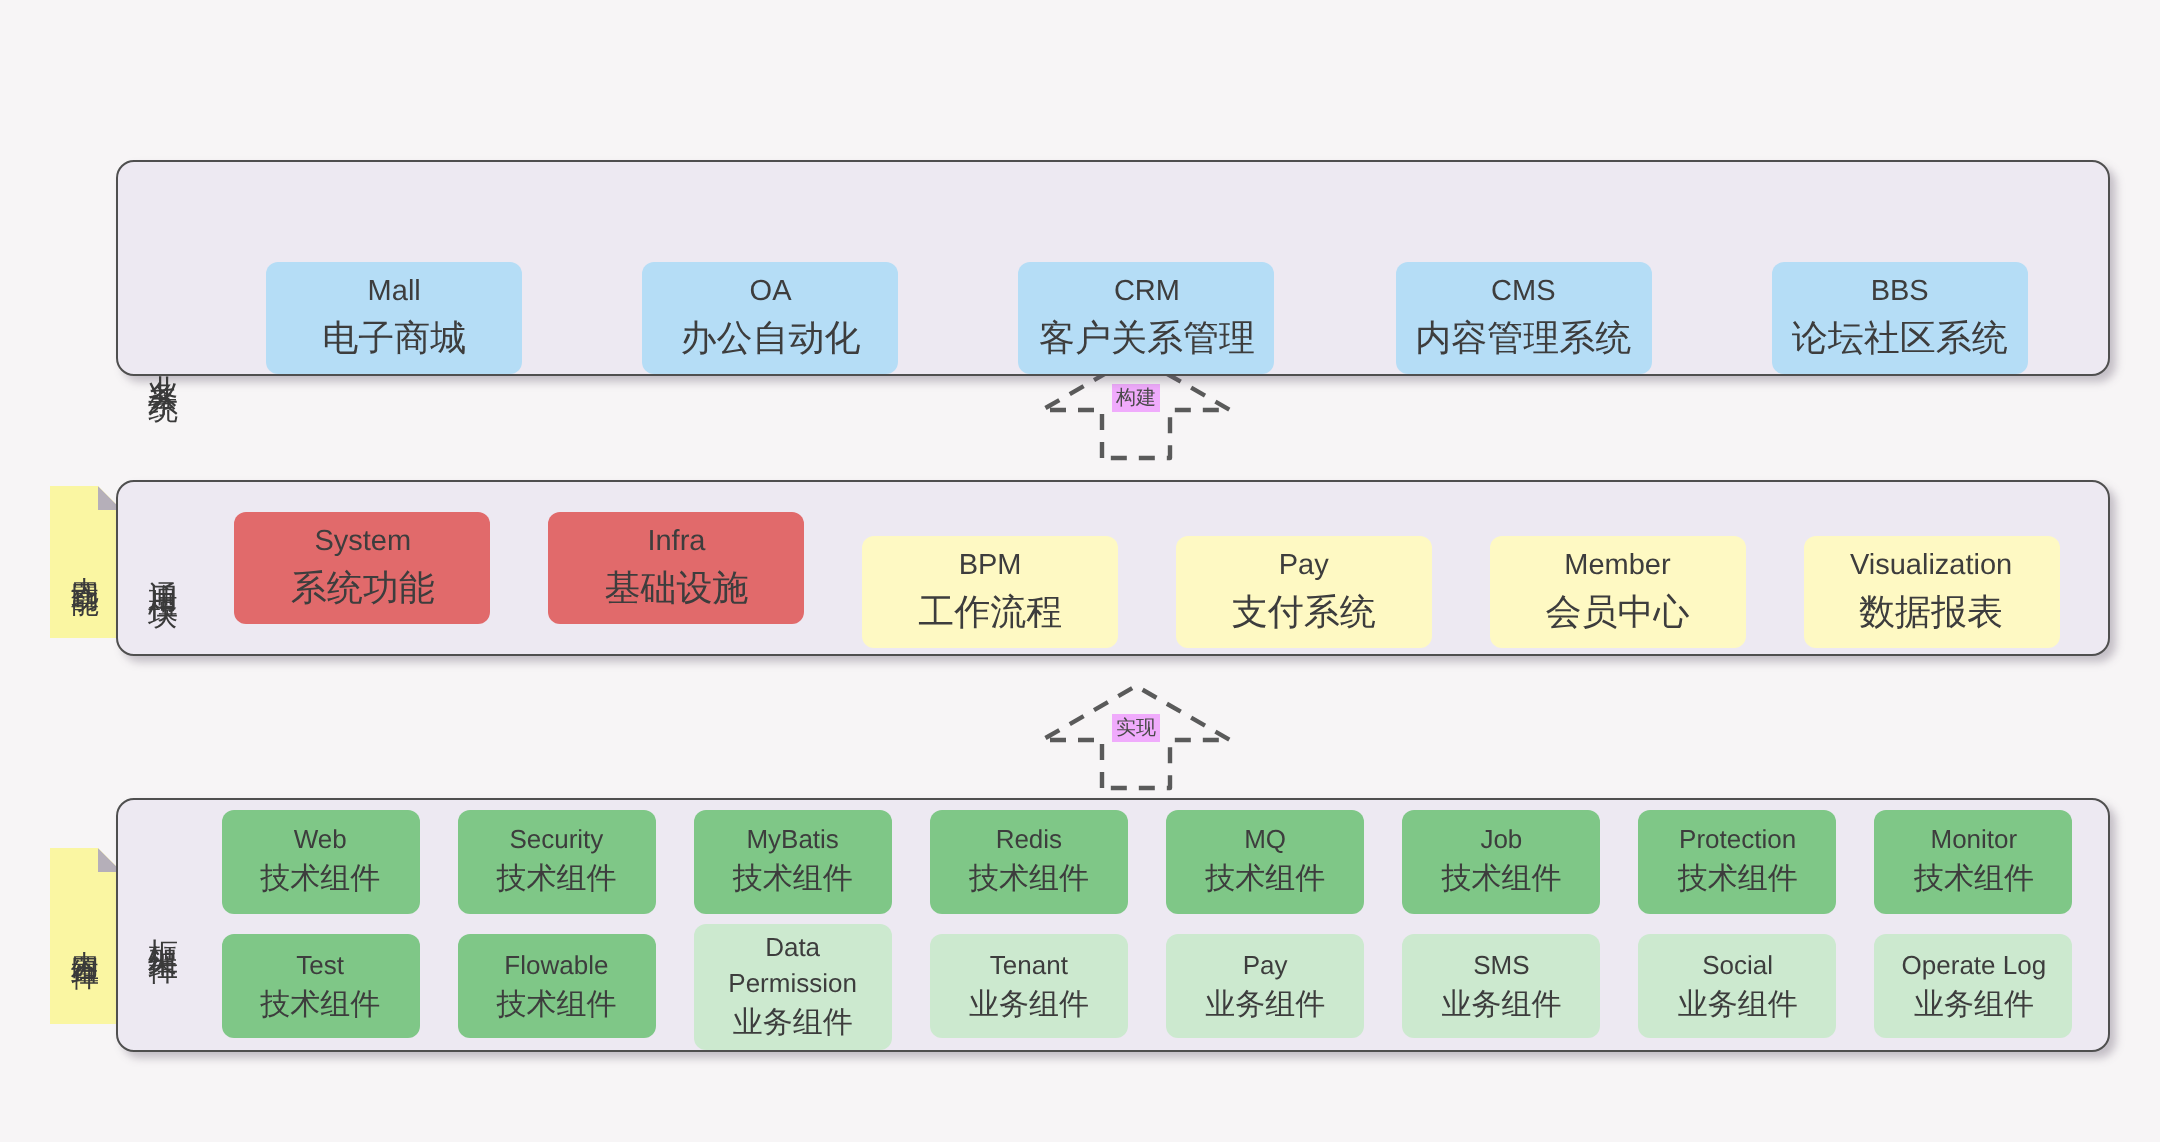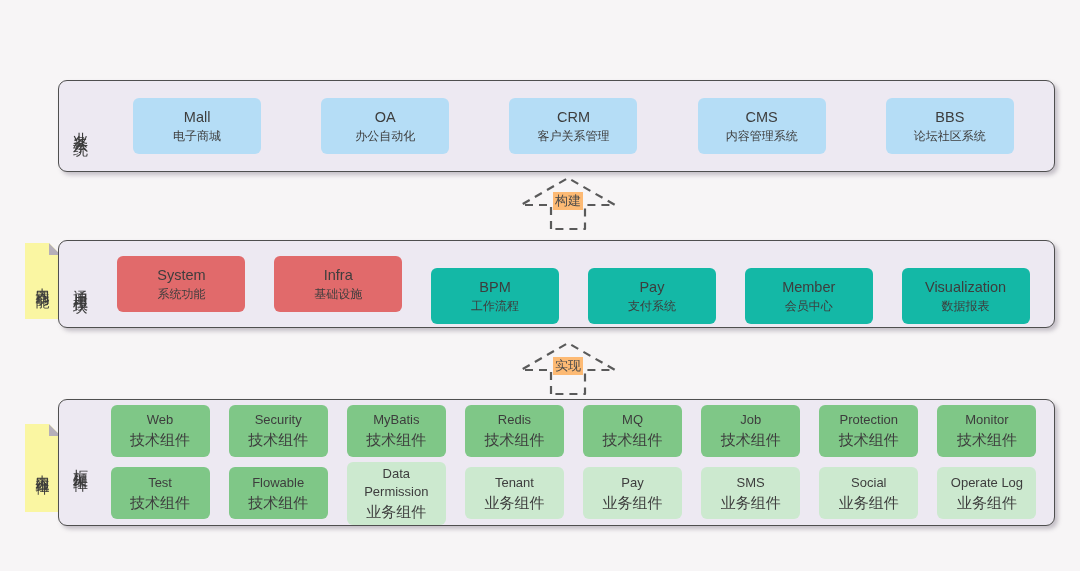--- a/index.html
+++ b/index.html
@@ -8,47 +8,47 @@
     background:#F7F5F6;
     font-family:"Liberation Sans","DejaVu Sans",sans-serif;
     color:#3D3D3D;
   }
   .panel{
     position:absolute;left:58px;width:997px;box-sizing:border-box;
     background:#EDE9F2;border:1.5px solid #4F4F4F;border-radius:9px;
     box-shadow:3px 3px 4px rgba(100,90,110,.35);
     display:flex;z-index:1;
   }
-  #panel-business{top:80px;height:92px;}
+  #panel-business{top:80px;height:108px;align-items:flex-end;}
   #panel-modules{top:240px;height:88px;}
   #panel-components{top:399px;height:127px;}
   .panel-label{
     flex:0 0 42px;display:flex;align-items:center;justify-content:center;
     writing-mode:vertical-lr;text-orientation:upright;
     font-size:15px;letter-spacing:3px;color:#3A3A3A;
   }
   .boxes-row{
     flex:1;display:flex;align-items:center;justify-content:space-around;
     padding:0 10px 0 2px;
   }
   .boxes-col{flex:1;display:flex;flex-direction:column;justify-content:space-evenly;}
   .boxes-col .boxes-row{padding:0 8px 0 0;}
   .box{
     border-radius:6px;display:flex;flex-direction:column;align-items:center;
     justify-content:center;text-align:center;line-height:1.4;box-sizing:border-box;
   }
   .box.big{width:128px;min-height:56px;padding:4px 2px;}
   .box.sm{width:99px;min-height:52px;padding:3px 2px;}
   .box.big .t{font-size:14.5px;}
-  .box.big .s{font-size:12px;}
+  .box.big .s{font-size:18px;}
   .box.sm .t{font-size:13px;}
   .box.sm .s{font-size:15px;}
   .blue{background:#B5DDF6;}
   .red{background:#E16A6B;}
-  .pink{background:#14b8a6;margin-top:24px;}
+  .pink{background:#fef9c3;margin-top:24px;}
   .green{background:#7FC787;}
   .green-light{background:#CCE9CF;}
   .note{
     position:absolute;left:25px;width:36px;z-index:0;
     background:#FAF6A2;box-shadow:2px 3px 4px rgba(0,0,0,.25);
     display:flex;align-items:center;justify-content:center;
     writing-mode:vertical-lr;text-orientation:upright;
     font-size:14px;letter-spacing:2px;color:#3A3A3A;
     clip-path:polygon(0 0,24px 0,100% 12px,100% 100%,0 100%);
   }
@@ -58,21 +58,21 @@
   }
   #note-modules{top:243px;height:76px;}
   #note-components{top:424px;height:88px;}
   .arrow{position:absolute;left:518px;width:100px;height:58px;z-index:0;}
   #arrow-build{top:175px;}
   #arrow-implement{top:340px;}
   .arrow svg{position:absolute;inset:0;}
   .arrow path{fill:none;stroke:#5A5A5A;stroke-width:2.2;stroke-dasharray:8 6;stroke-linejoin:round;}
   .arrow-label{
     position:absolute;top:17px;left:50%;transform:translateX(-50%);
-    background:#fdba74;padding:0 2px;font-size:13px;color:#4A4A4A;white-space:nowrap;
+    background:#f0abfc;padding:0 2px;font-size:10px;color:#4A4A4A;white-space:nowrap;
   }
 </style>
 </head>
 <body>
 
 <div class="note" id="note-modules">
   <span>内置功能</span>
 </div>
 <div class="note" id="note-components">
   <span>内置组件</span>

